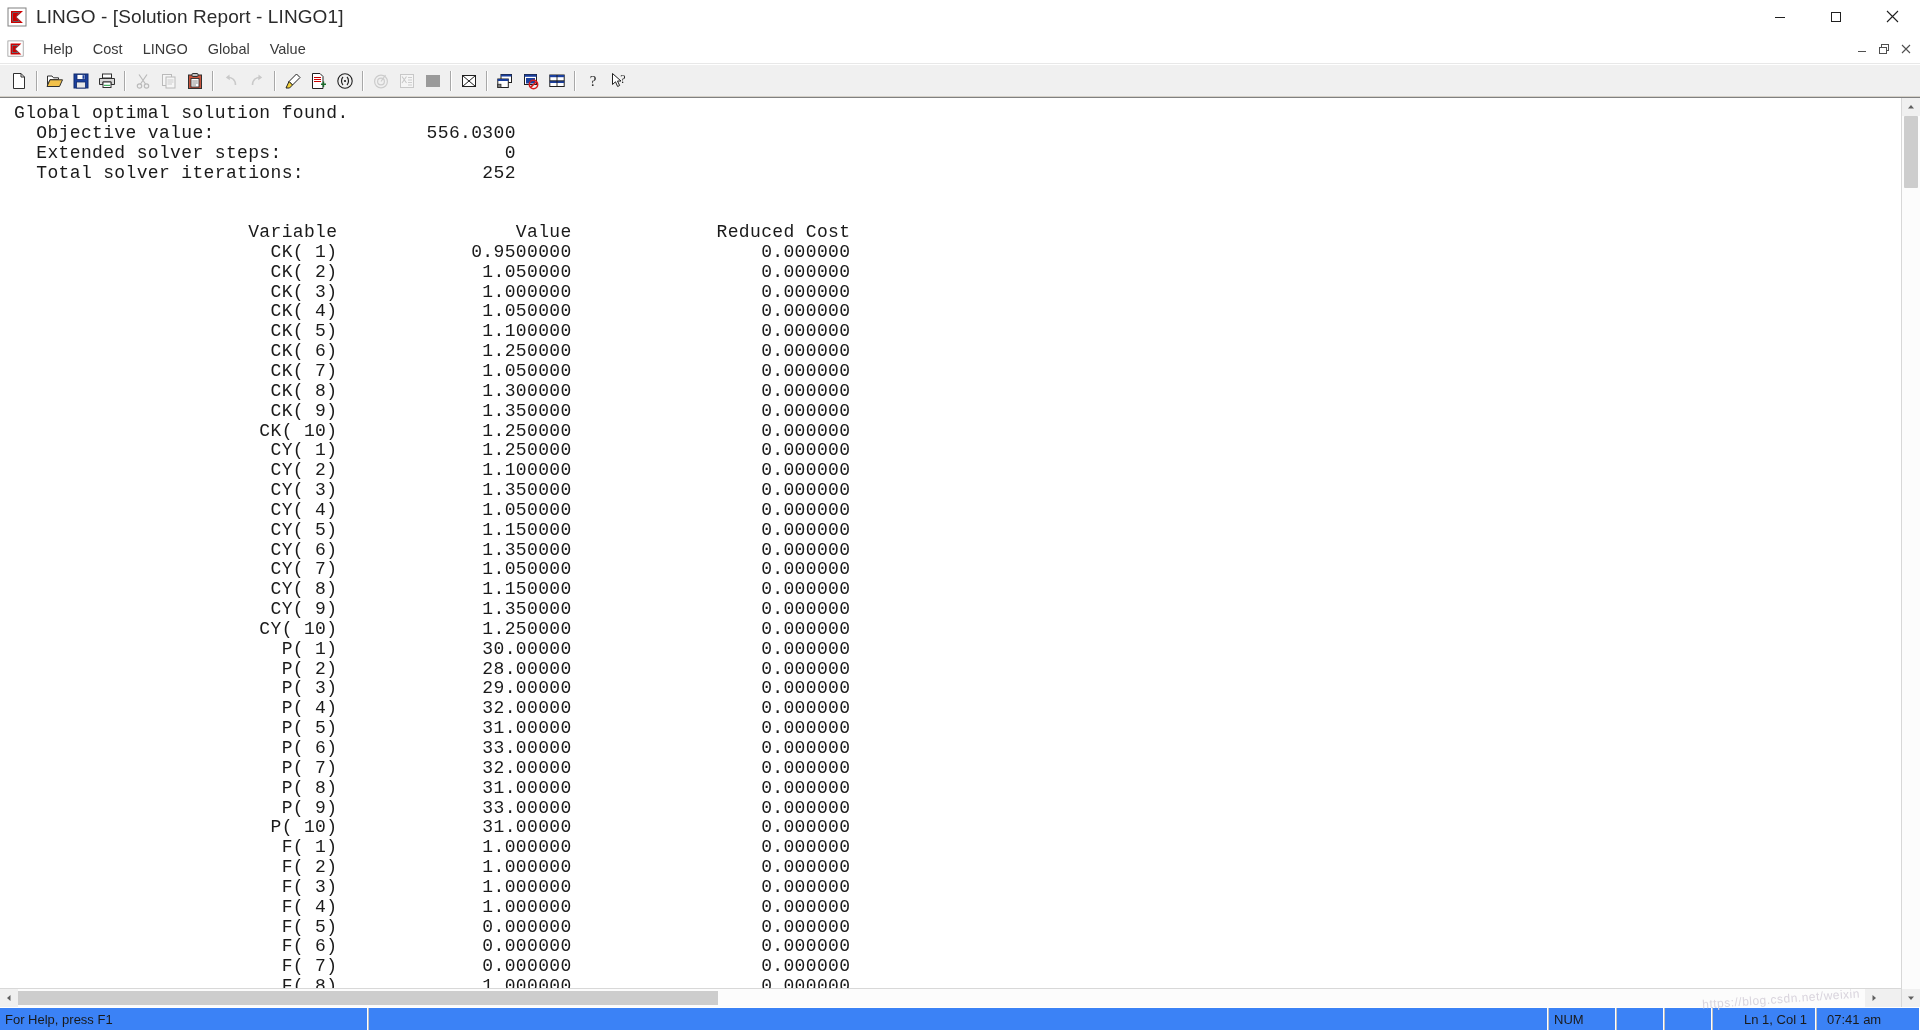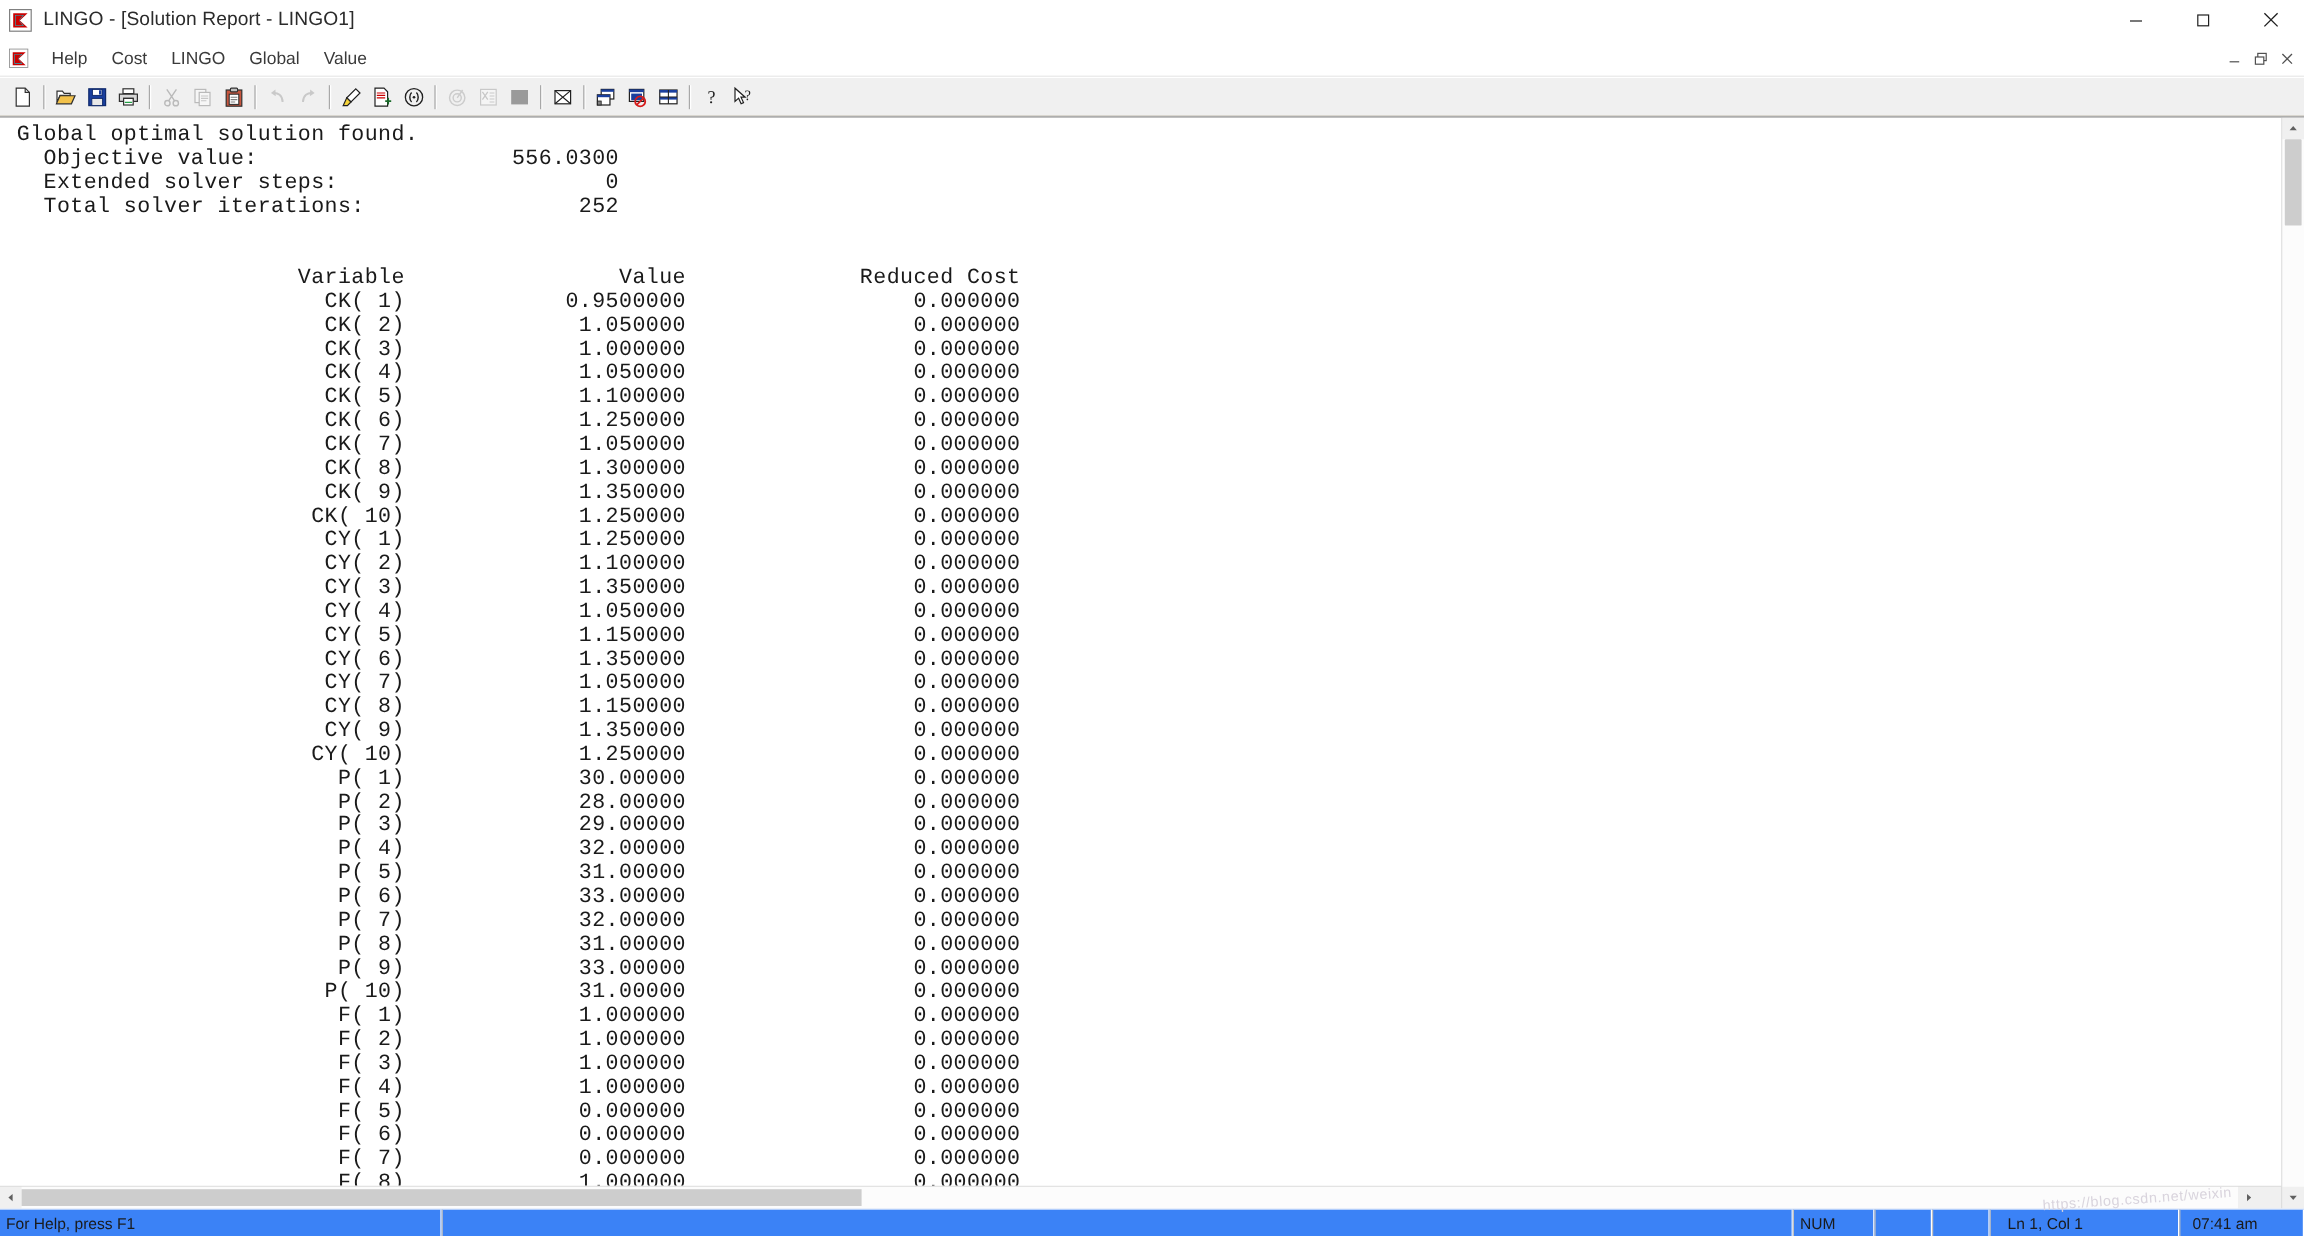--- a/index.html
+++ b/index.html
@@ -35,21 +35,21 @@
   }
   .titlebar .app-icon {
     width: 20px;
     height: 20px;
     margin-left: 7px;
     margin-right: 9px;
     flex: none;
     position: relative;
   }
   .titlebar .title-text {
-    font-size: 16px;
+    font-size: 19px;
     color: #2b2b2b;
     letter-spacing: 0.1px;
     font-family: "Liberation Sans", sans-serif;
     white-space: nowrap;
   }
   .win-controls {
     position: absolute;
     right: 0;
     top: 0;
     height: 33px;
@@ -255,21 +255,21 @@
     box-sizing: border-box;
     white-space: nowrap;
     overflow: hidden;
   }
   .sb-pane.first { border-left: none; }
   .sb-help   { width: 368px; }
   .sb-blank1 { flex: 1; }
   .sb-num    { width: 68px; justify-content: flex-start; }
   .sb-blank2 { width: 48px; }
   .sb-blank3 { width: 48px; }
-  .sb-lncol  { width: 158px; justify-content: flex-start; padding-left: 14px; }
+  .sb-lncol  { width: 104px; justify-content: flex-start; padding-left: 31px; }
   .sb-time   { width: 104px; justify-content: flex-start; padding-left: 10px; }
 
   .watermark {
     position: absolute;
     right: 60px;
     bottom: 24px;
     font-size: 12px;
     color: #d9d4dd;
     letter-spacing: 0.5px;
     font-family: "Liberation Sans", sans-serif;

